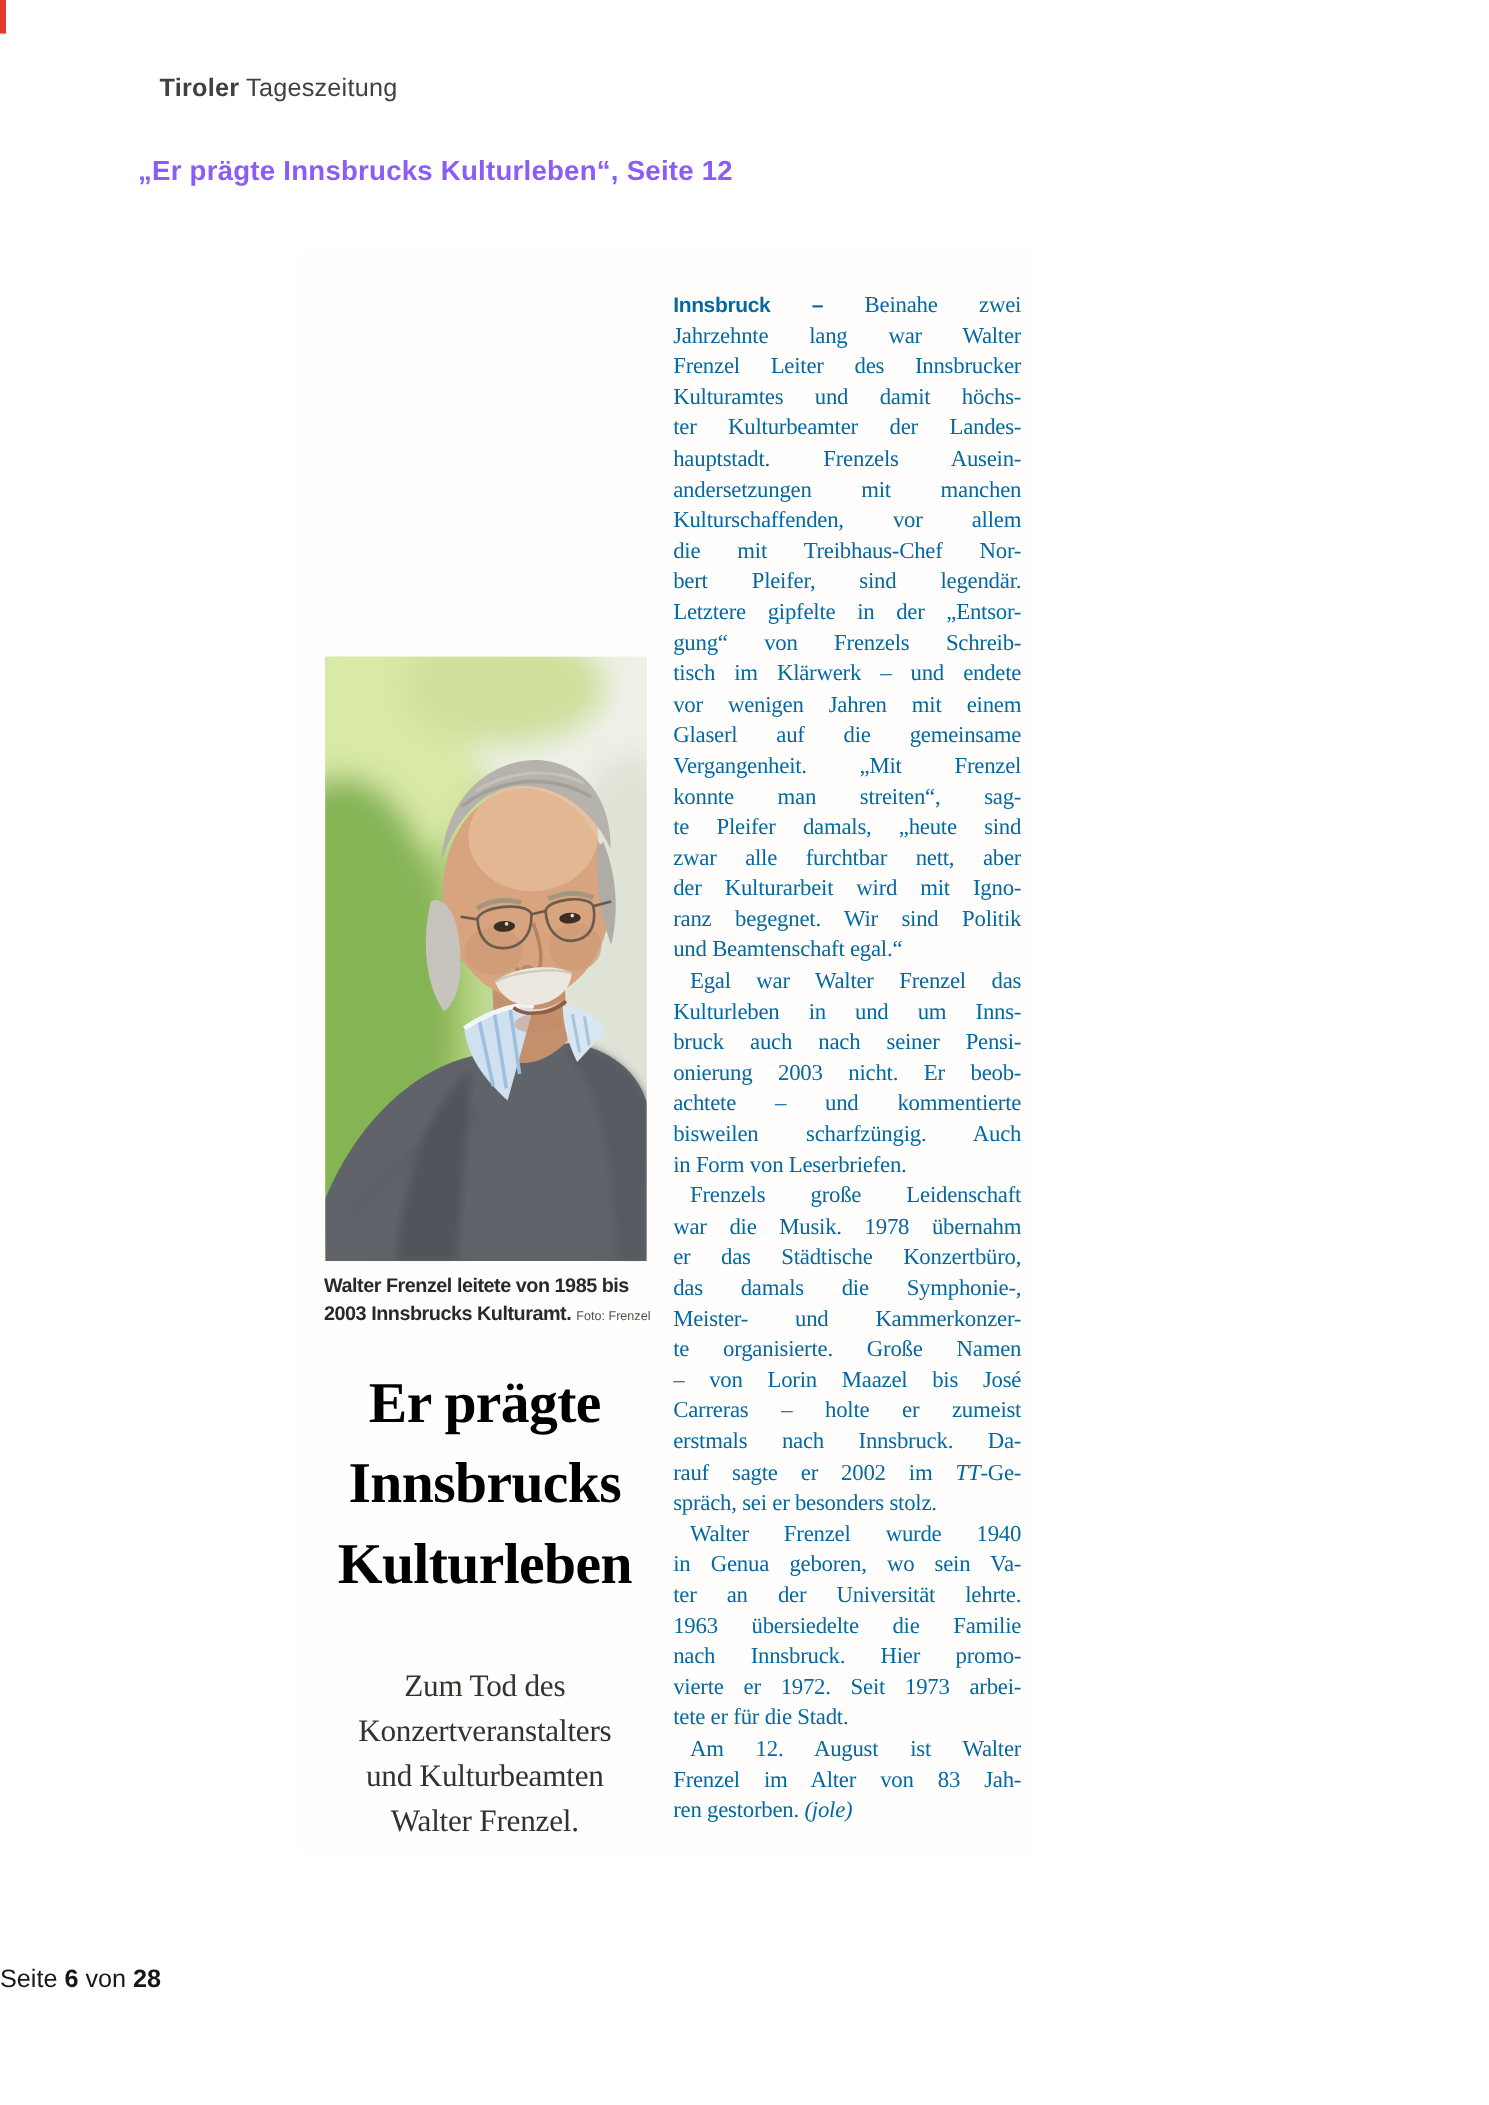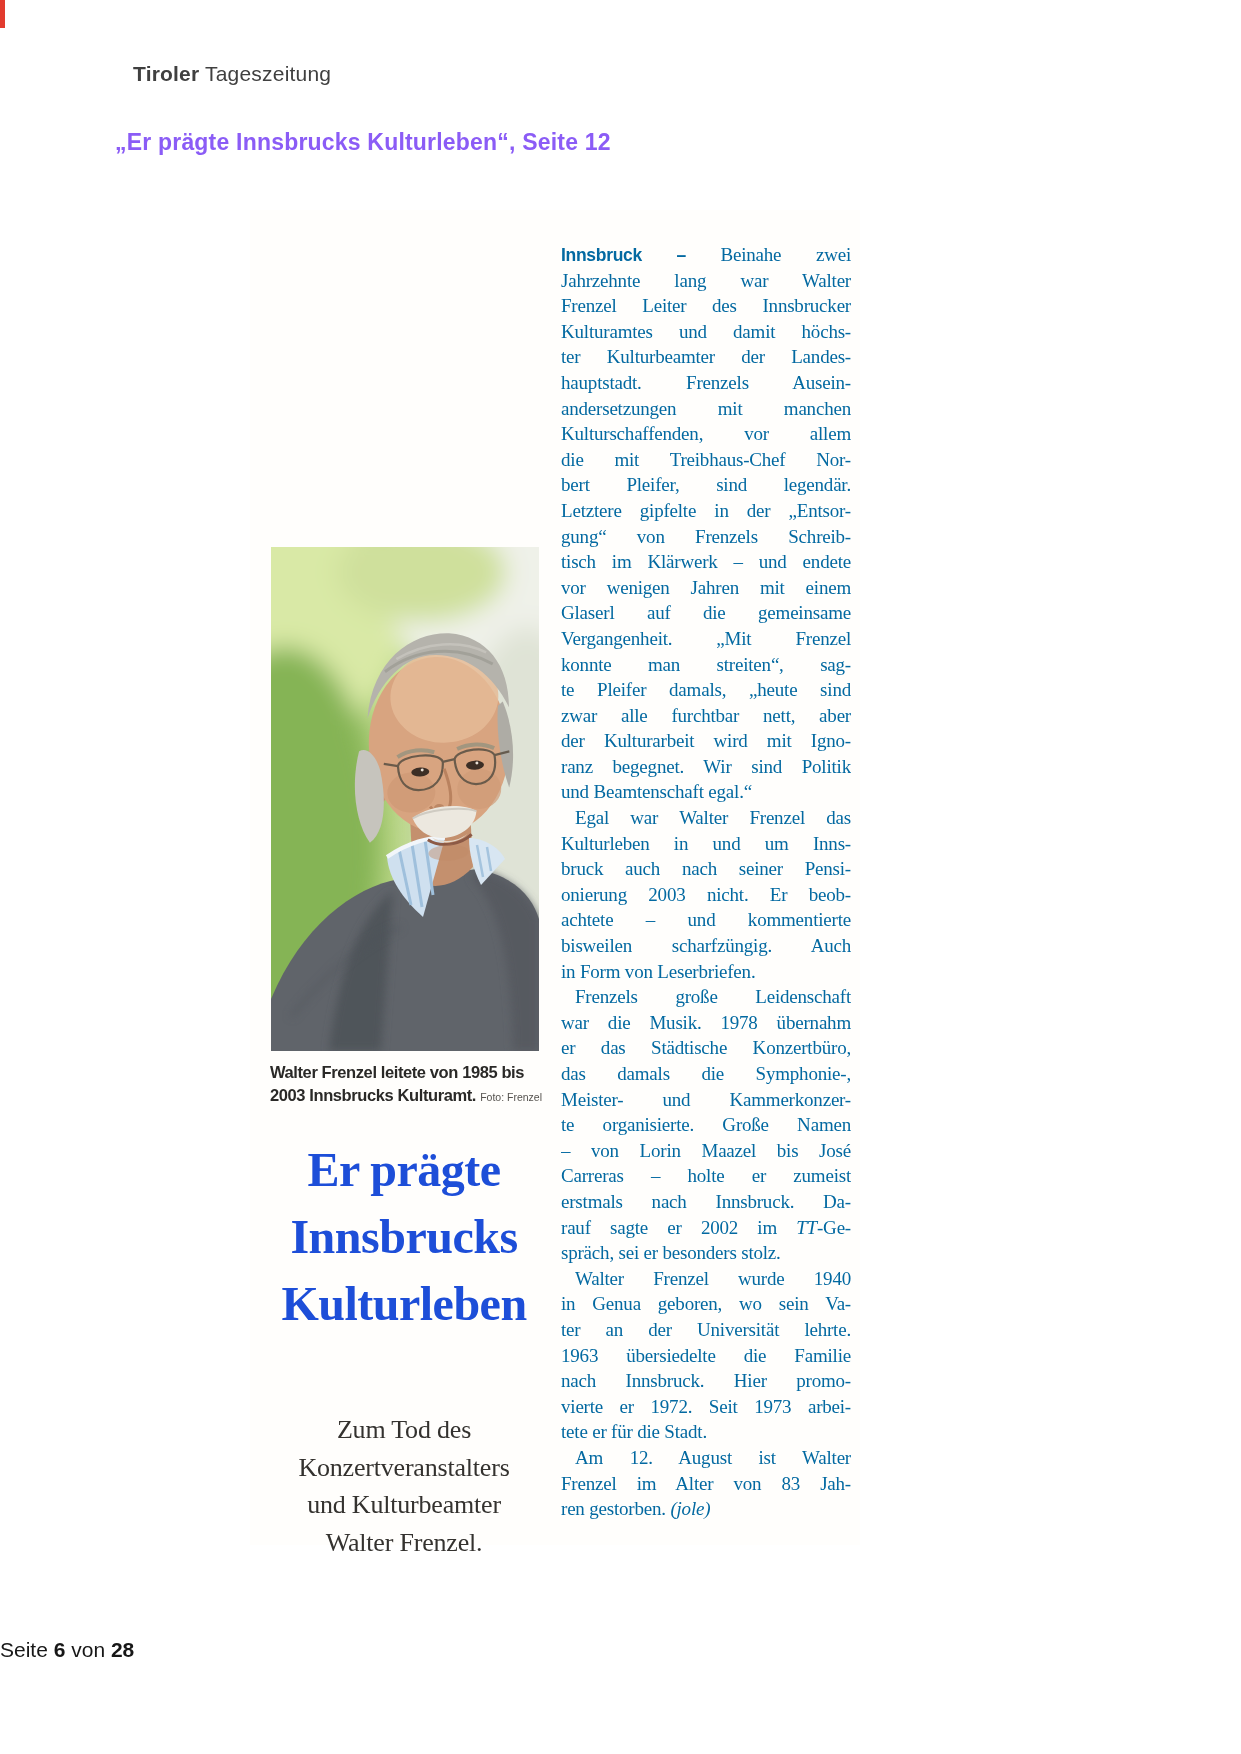--- a/index.html
+++ b/index.html
@@ -38,28 +38,28 @@
   .caption .credit{
     font-weight:normal;font-size:10.5px;letter-spacing:0;
     color:#55524e;
   }
 
   
   .art-headline{
     position:absolute;left:254px;top:1136px;width:300px;
     font-family:"Liberation Serif",serif;
     font-weight:bold;font-size:48px;line-height:67px;
-    color:#1d4ed8;text-align:center;letter-spacing:-0.5px;
+    color:#000000;text-align:center;letter-spacing:-0.5px;
   }
   
   .art-subhead{
     position:absolute;left:254px;top:1386px;width:300px;
     font-family:"Liberation Serif",serif;
     font-size:26px;line-height:37.5px;color:#34322f;
-    text-align:center;letter-spacing:-0.2px;margin-top:25px;
+    text-align:center;letter-spacing:-0.2px;
   }
 
   
   .body-col{
     position:absolute;left:561px;top:242px;width:290px;
     font-family:"Liberation Serif",serif;
     font-size:19px;color:#0369a1;letter-spacing:-0.2px;
   }
   .bline{
     height:25.6px;line-height:25.6px;overflow:hidden;
@@ -177,21 +177,21 @@
 
   <div class="art-headline">
       <div>Er prägte</div>
       <div>Innsbrucks</div>
       <div>Kulturleben</div>
     </div>
 
   <div class="art-subhead">
       <div>Zum Tod des</div>
       <div>Konzertveranstalters</div>
-      <div>und Kulturbeamter</div>
+      <div>und Kulturbeamten</div>
       <div>Walter Frenzel.</div>
     </div>
 
   <div class="body-col">
       <div class="bline just"><span class="lead">Innsbruck –</span> Beinahe zwei</div>
       <div class="bline just">Jahrzehnte lang war Walter</div>
       <div class="bline just">Frenzel Leiter des Innsbrucker</div>
       <div class="bline just">Kulturamtes und damit höchs-</div>
       <div class="bline just">ter Kulturbeamter der Landes-</div>
       <div class="bline just">hauptstadt. Frenzels Ausein-</div>

